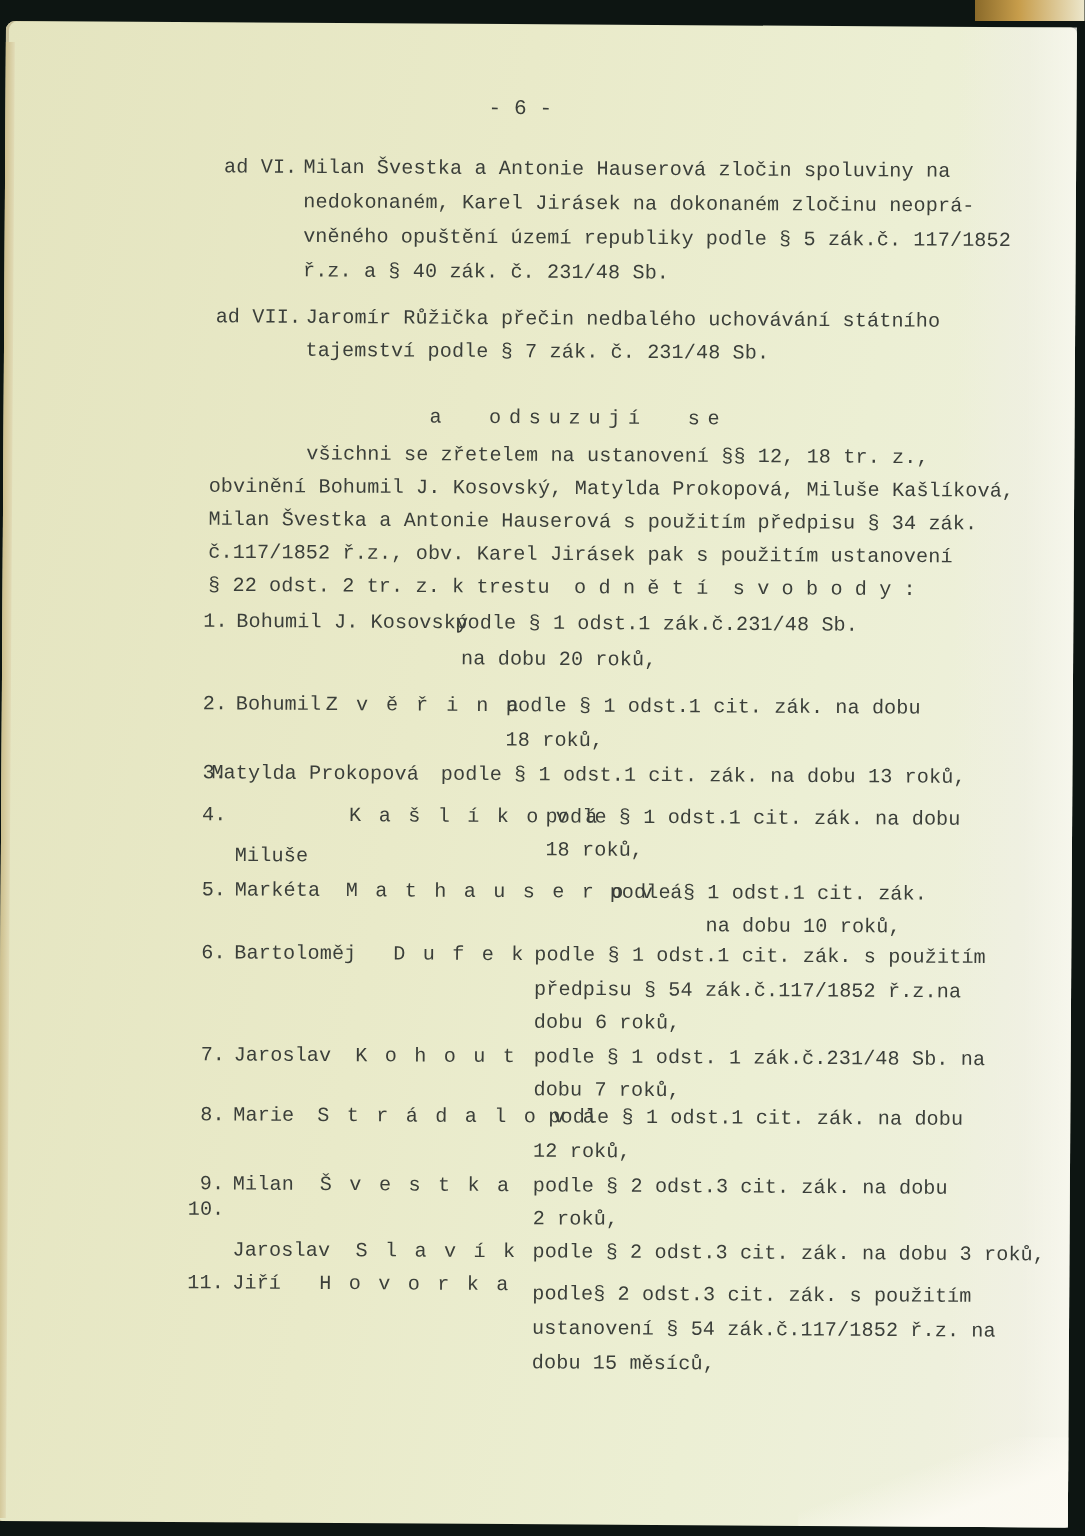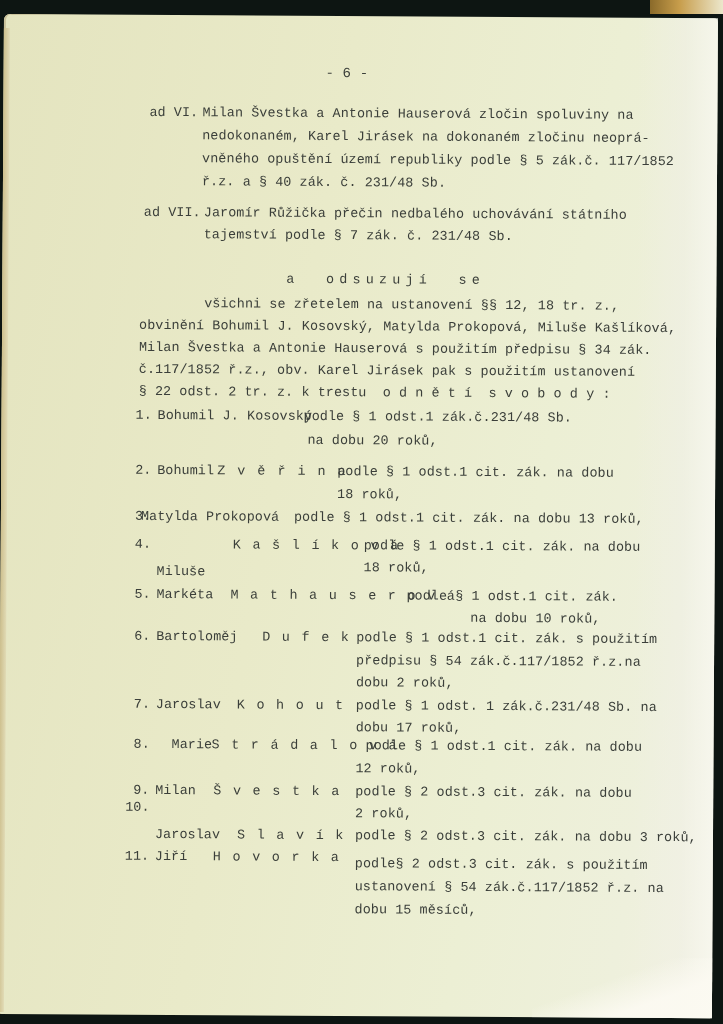--- a/index.html
+++ b/index.html
@@ -94,30 +94,30 @@
   <div class="line" style="left:156px;top:572px;">Markéta</div>
   <div class="line" style="left:230px;top:572px;letter-spacing:1.8px;">M a t h a u s e r o v á</div>
   <div class="line" style="left:406px;top:572px;">podle § 1 odst.1 cit. zák.</div>
   <div class="line" style="left:434px;top:594px;margin-left:36px;">na dobu 10 roků,</div>
 
   <div class="line" style="left:134px;top:614px;">6.</div>
   <div class="line" style="left:156px;top:614px;">Bartoloměj</div>
   <div class="line" style="left:262px;top:614px;letter-spacing:1.8px;">D u f e k</div>
   <div class="line" style="left:356px;top:614px;">podle § 1 odst.1 cit. zák. s použitím</div>
   <div class="line" style="left:356px;top:637px;">předpisu § 54 zák.č.117/1852 ř.z.na</div>
-  <div class="line" style="left:356px;top:659px;">dobu 2 roků,</div>
+  <div class="line" style="left:356px;top:659px;">dobu 6 roků,</div>
 
   <div class="line" style="left:134px;top:682px;">7.</div>
   <div class="line" style="left:156px;top:682px;">Jaroslav</div>
   <div class="line" style="left:237px;top:682px;letter-spacing:1.8px;">K o h o u t</div>
   <div class="line" style="left:356px;top:682px;">podle § 1 odst. 1 zák.č.231/48 Sb. na</div>
-  <div class="line" style="left:356px;top:704px;">dobu 17 roků,</div>
+  <div class="line" style="left:356px;top:704px;">dobu 7 roků,</div>
 
   <div class="line" style="left:134px;top:722px;">8.</div>
-  <div class="line" style="left:156px;top:722px;margin-left:16px;">Marie</div>
+  <div class="line" style="left:156px;top:722px;">Marie</div>
   <div class="line" style="left:212px;top:722px;letter-spacing:1.8px;">S t r á d a l o v á</div>
   <div class="line" style="left:366px;top:722px;">podle § 1 odst.1 cit. zák. na dobu</div>
   <div class="line" style="left:356px;top:745px;">12 roků,</div>
 
   <div class="line" style="left:134px;top:768px;">9.</div>
   <div class="line" style="left:156px;top:768px;">Milan</div>
   <div class="line" style="left:214px;top:768px;letter-spacing:1.8px;">Š v e s t k a</div>
   <div class="line" style="left:356px;top:768px;">podle § 2 odst.3 cit. zák. na dobu</div>
   <div class="line" style="left:356px;top:790px;">2 roků,</div>
 

